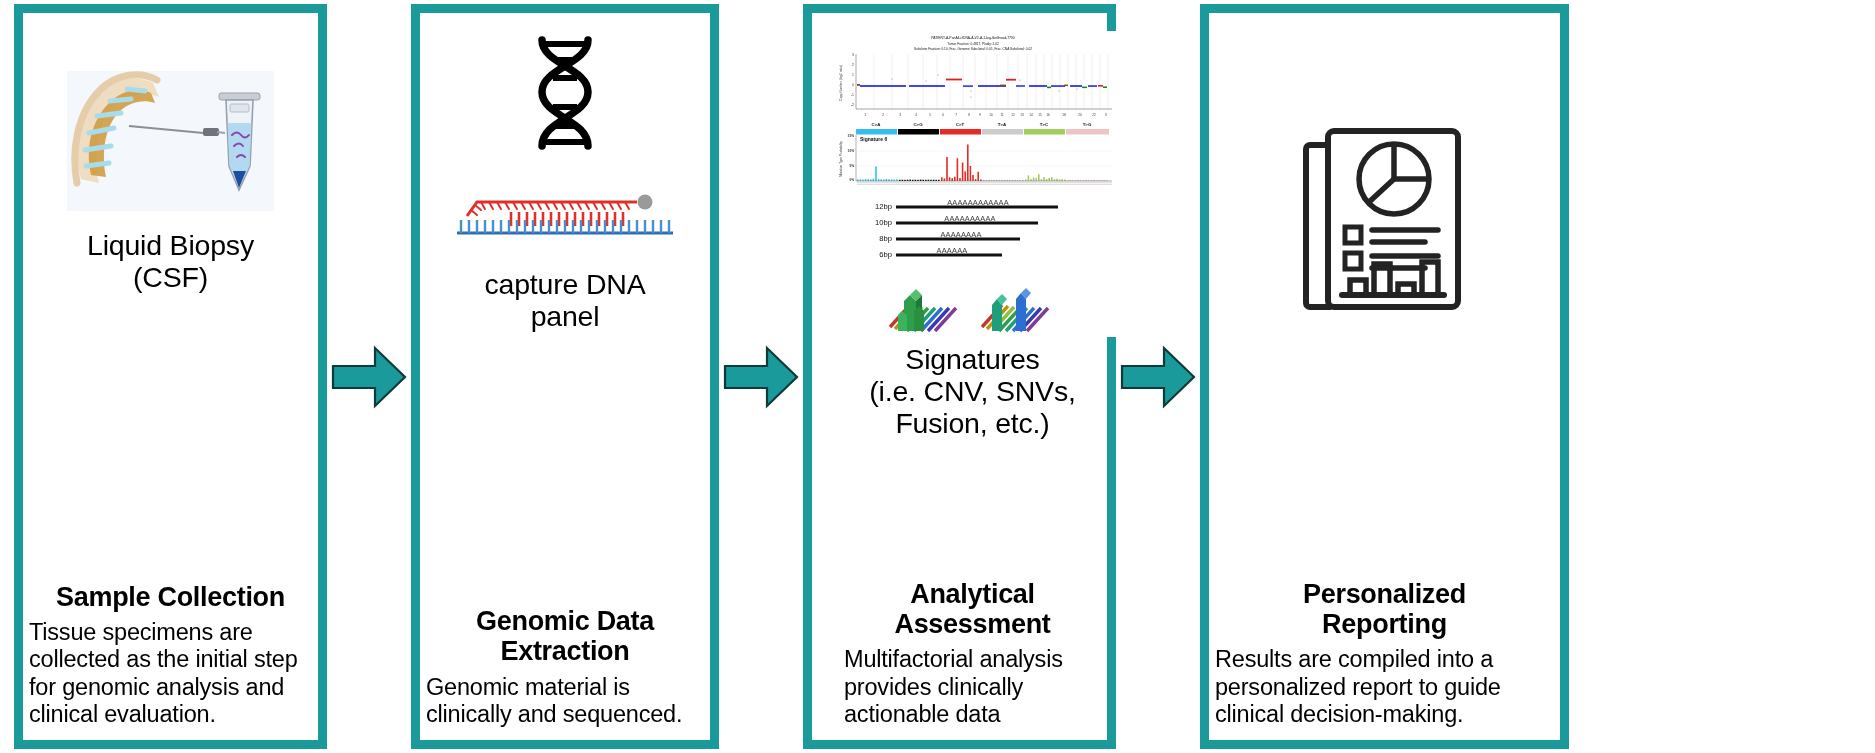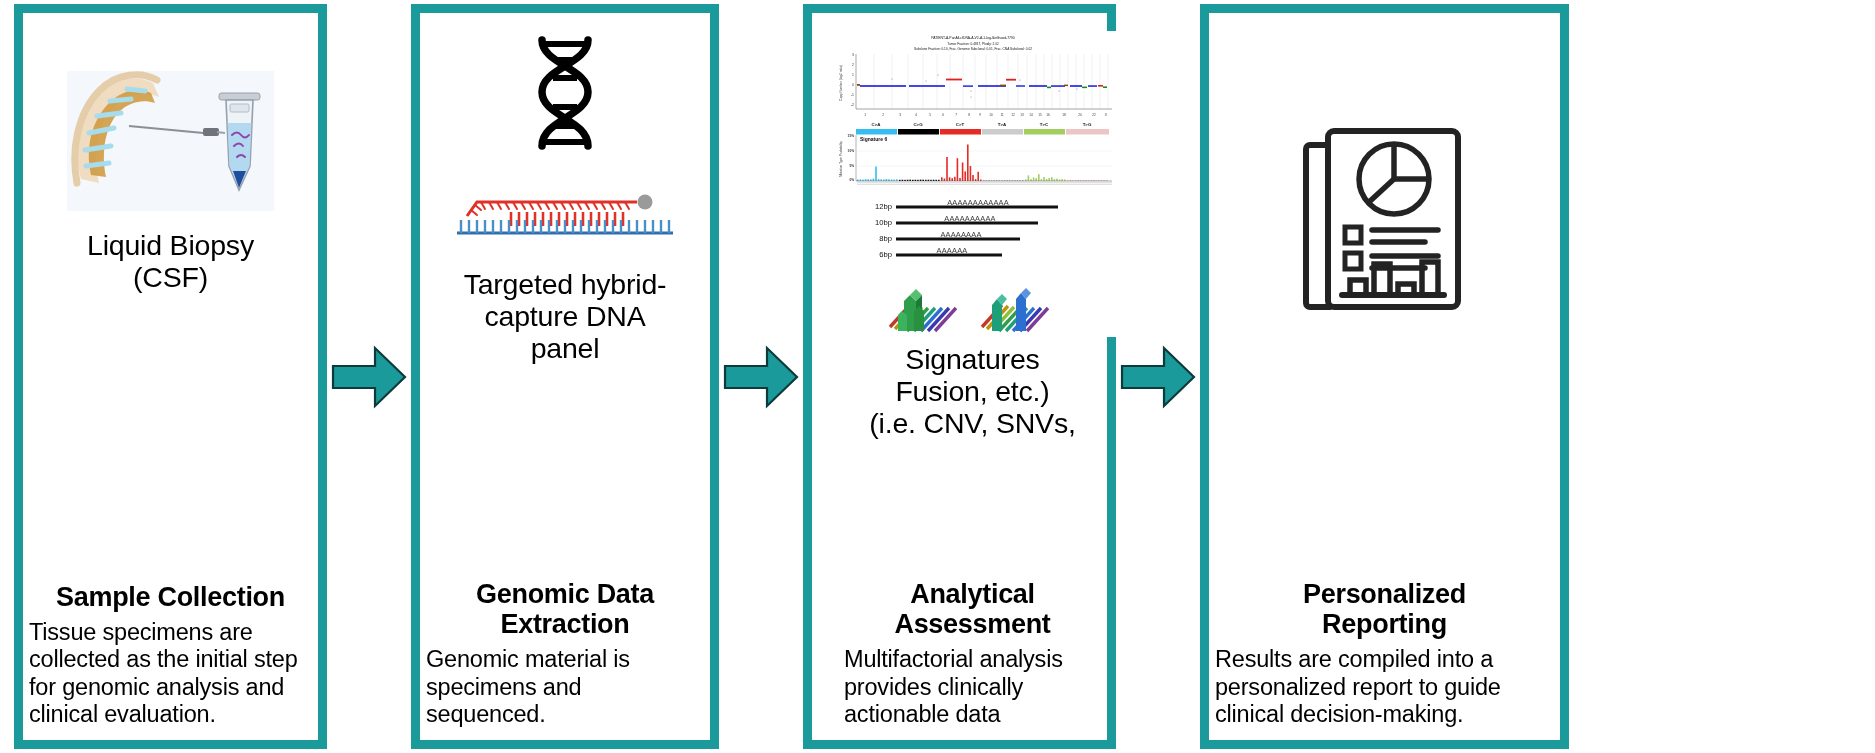--- a/index.html
+++ b/index.html
@@ -274,32 +274,31 @@
             <line x1="188" y1="30" x2="188" y2="43"></line>
               <line x1="196" y1="30" x2="196" y2="43"></line>
             <line x1="204" y1="30" x2="204" y2="43"></line>
               <line x1="212" y1="30" x2="212" y2="43"></line>
             <line x1="220" y1="30" x2="220" y2="43"></line>
           </g>
         </svg>
       </div>
 
       <div class="icon-caption">
-        <div>Targeted hybrid-</div>
         <div>capture DNA</div>
         <div>panel</div>
       </div>
     </div>
 
     <div class="panel-lower">
       <div class="step-title">
         <div>Genomic Data</div>
         <div>Extraction</div>
       </div>
-      <div class="step-desc">Genomic material is specimens and sequenced.</div>
+      <div class="step-desc">Genomic material is clinically and sequenced.</div>
     </div>
   </div>
 
   <div class="arrow">
     <svg width="76" height="66" viewBox="0 0 76 66" aria-hidden="true">
       <polygon points="2,22 44,22 44,4 74,33 44,62 44,44 2,44" fill="#1a9a9a" stroke="#0d3b3b" stroke-width="2.2" stroke-linejoin="miter"></polygon>
     </svg>
   </div>
 
   <div class="panel panel-3">
@@ -627,22 +626,22 @@
             <polygon points="10,56 10,30 15,24 20,30 20,56" fill="#1f9e7a"></polygon>
             <polygon points="34,56 34,24 39,18 44,24 44,56" fill="#2b6fd0"></polygon>
             <polygon points="39,18 44,13 49,18 44,24" fill="#5b93e0"></polygon>
             <polygon points="15,24 20,19 25,24 20,30" fill="#49bfa0"></polygon>
           </g>
         </svg>
       </div>
 
       <div class="icon-caption" style="margin-top:6px;">
         <div>Signatures</div>
+        <div>(i.e. CNV, SNVs,</div>
         <div>Fusion, etc.)</div>
-        <div>(i.e. CNV, SNVs,</div>
       </div>
     </div>
 
     <div class="panel-lower">
       <div class="step-title">
         <div>Analytical</div>
         <div>Assessment</div>
       </div>
       <div class="step-desc">Multifactorial analysis provides clinically actionable data</div>
     </div>

